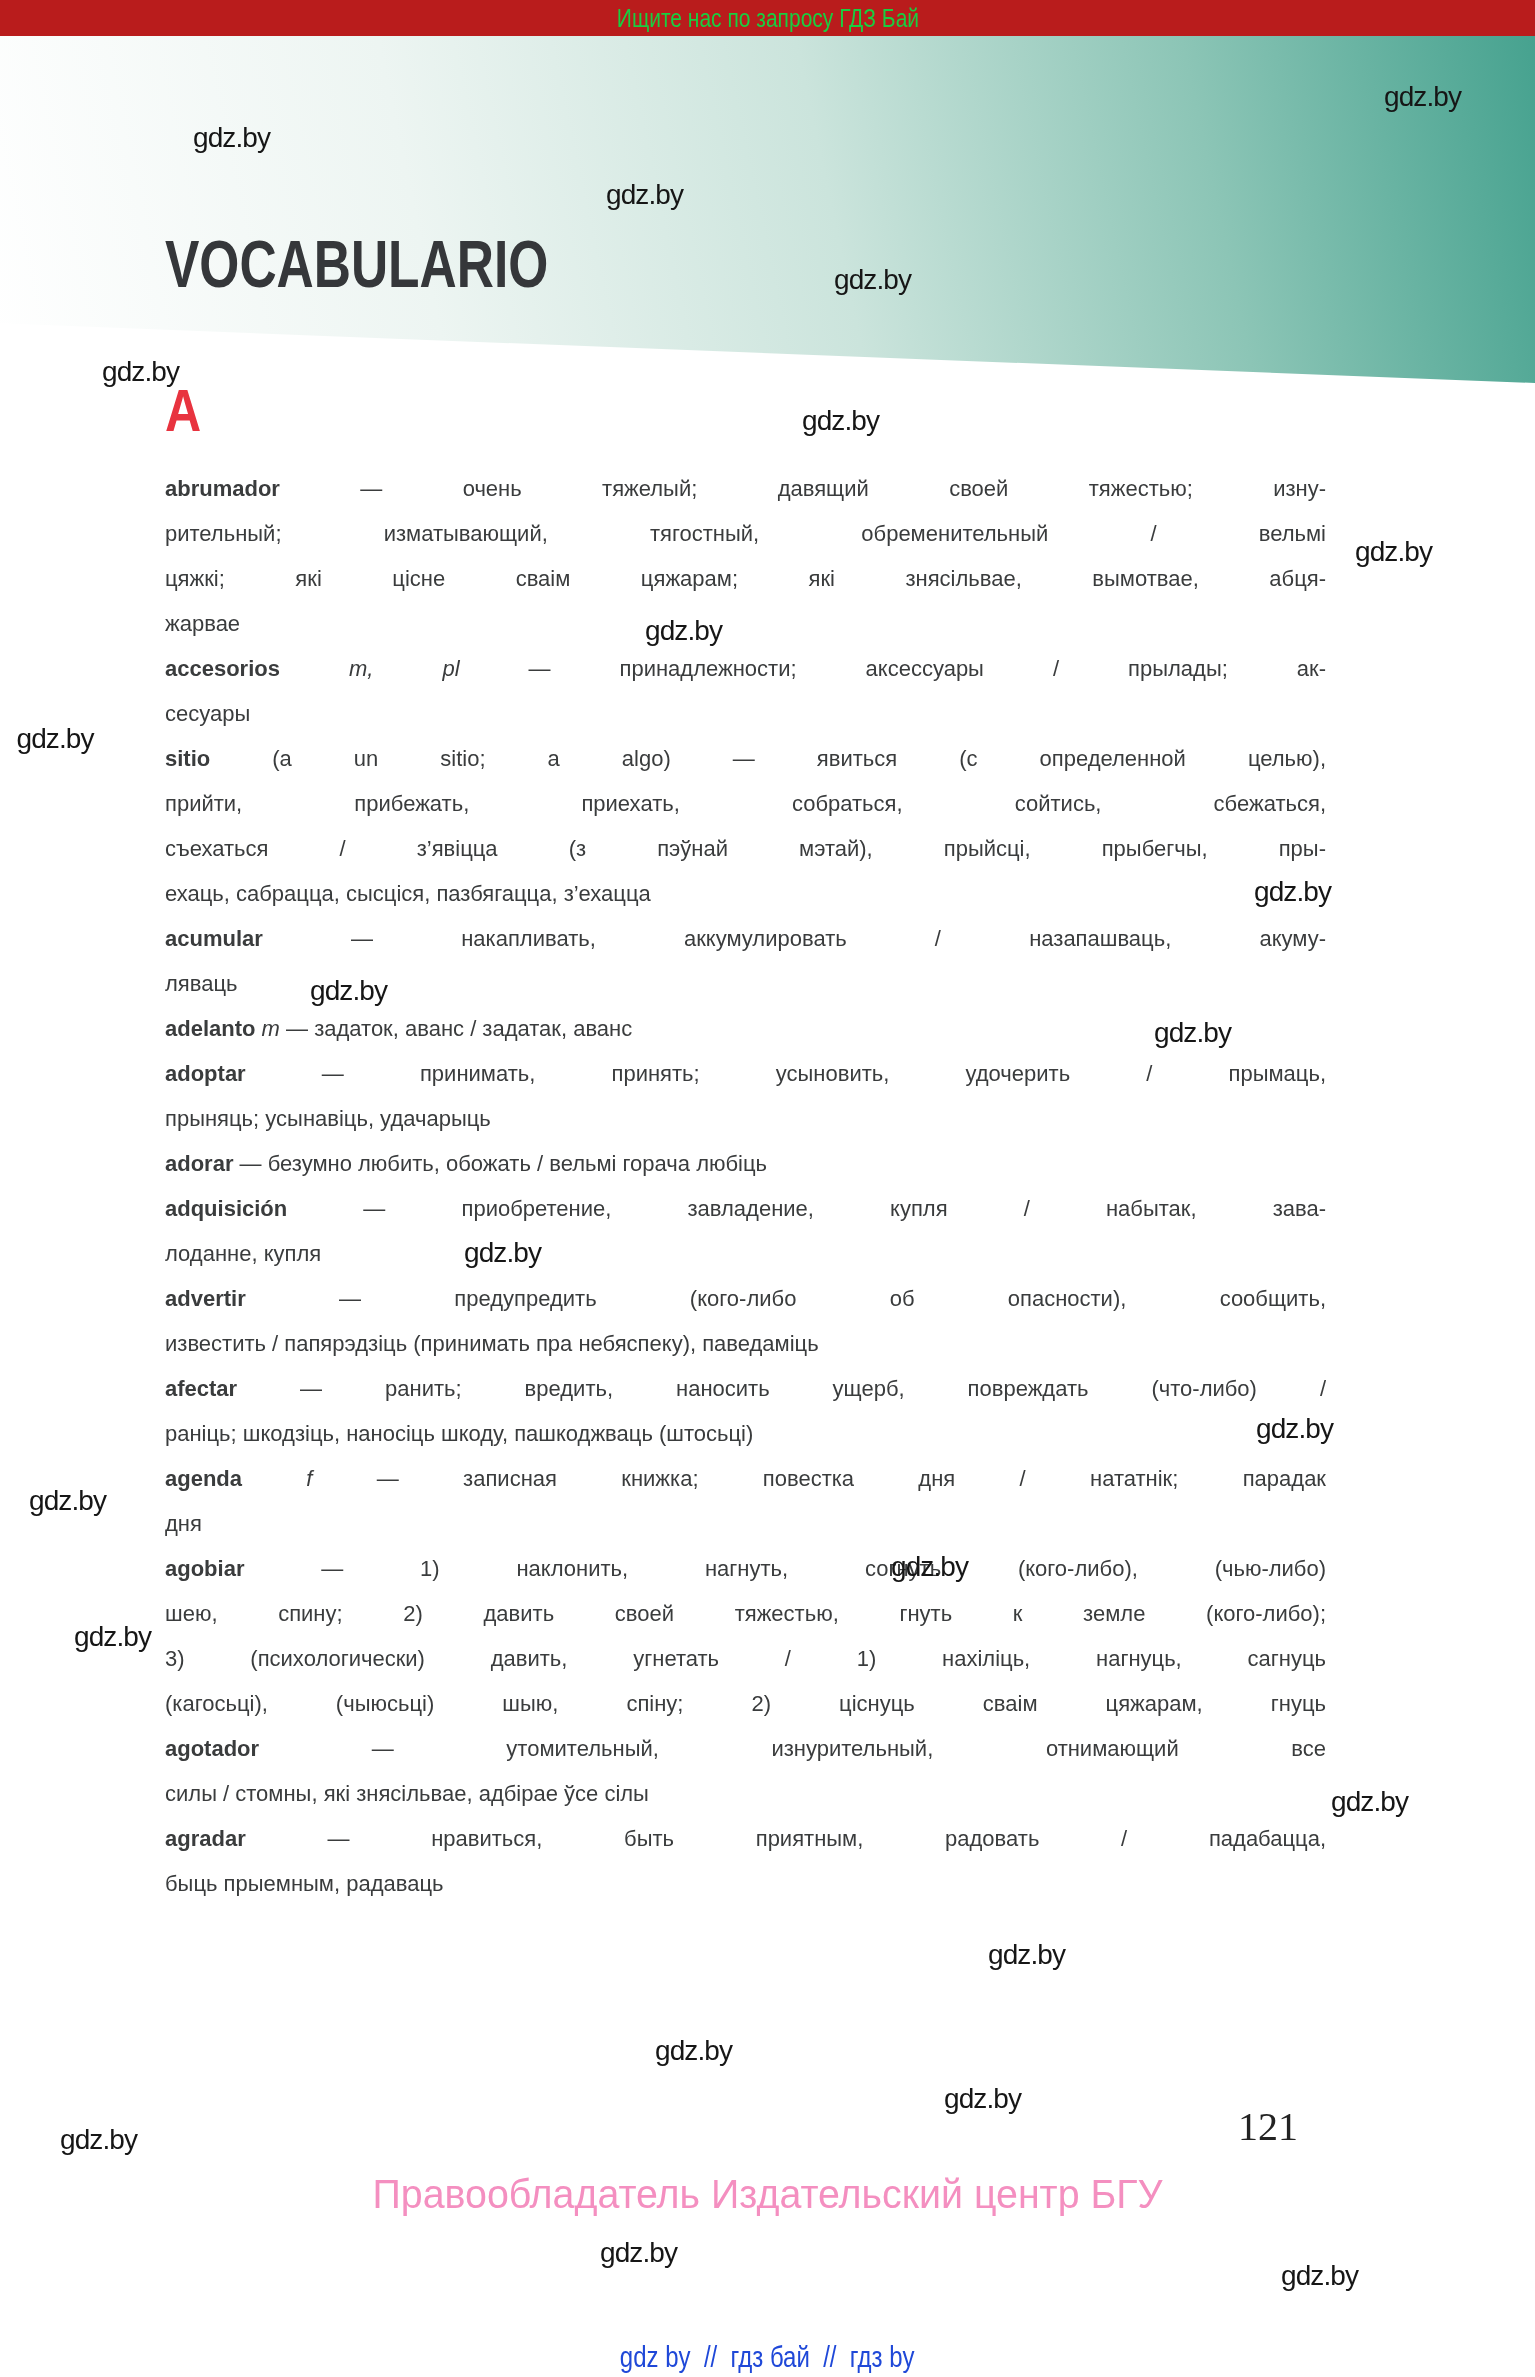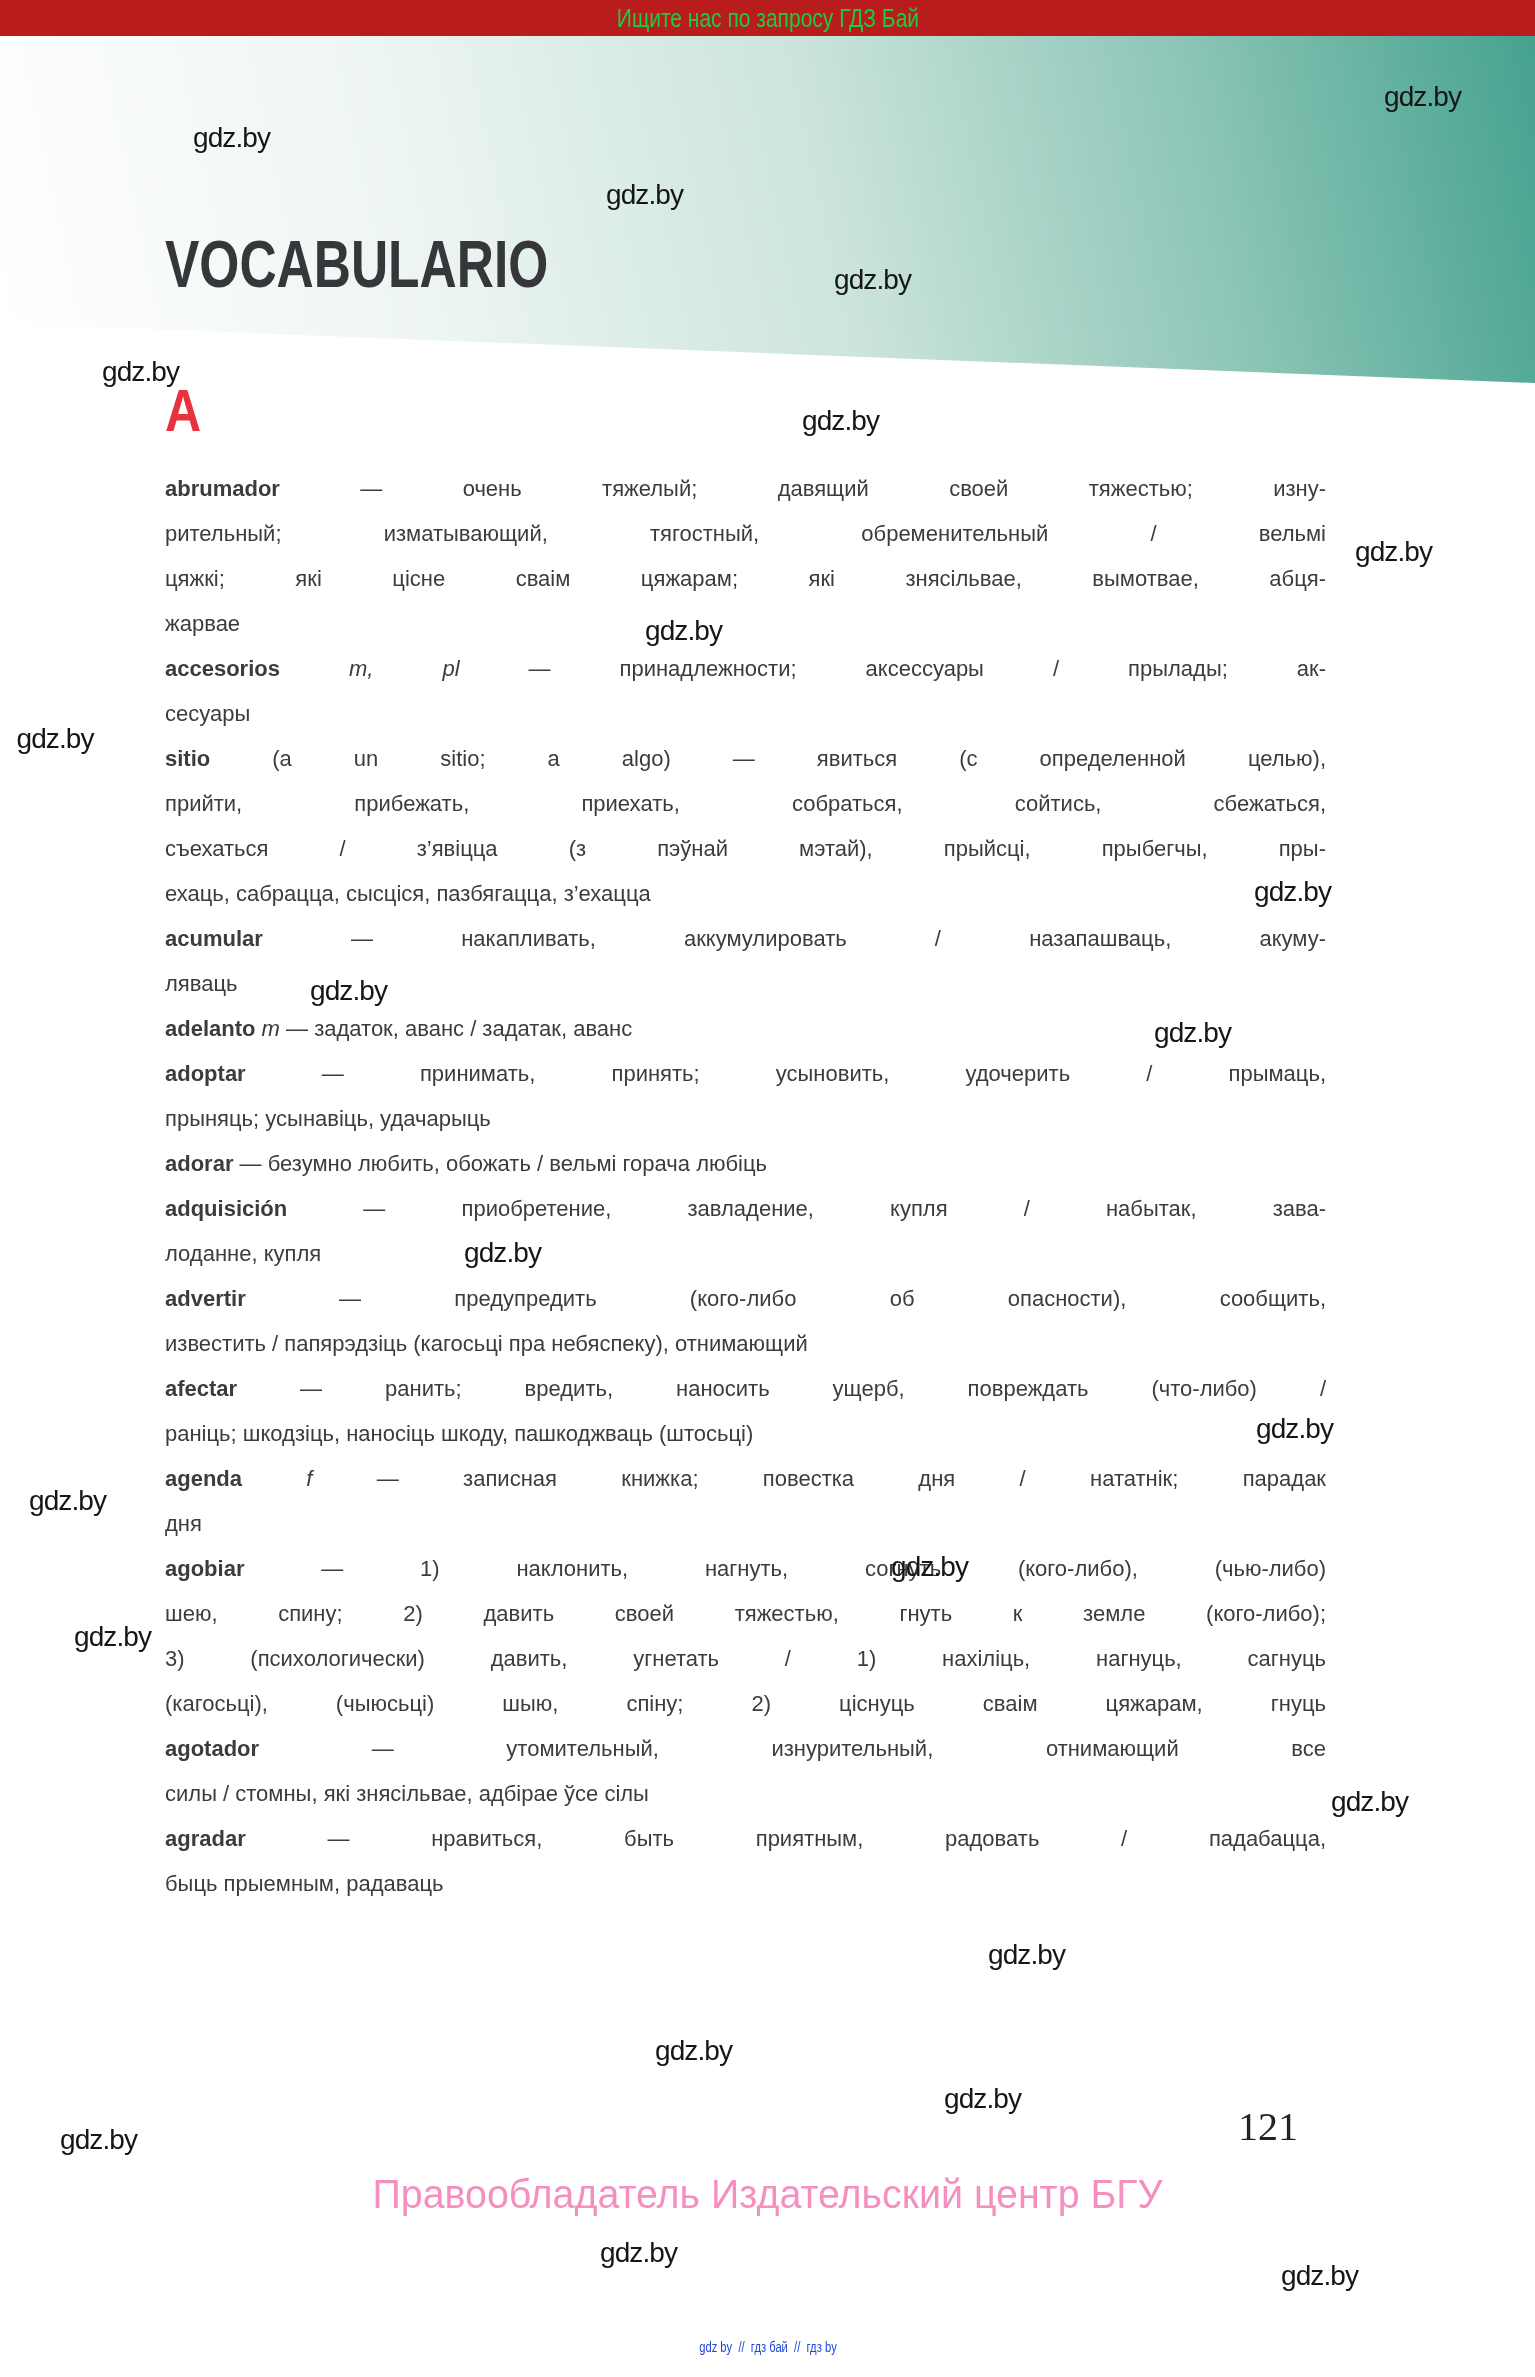--- a/index.html
+++ b/index.html
@@ -40,21 +40,21 @@
     letter-spacing:-0.9px;white-space:nowrap;}
 
   .page-number{position:absolute;left:1238px;top:2105px;z-index:2;color:#232323;
     font-family:"Liberation Serif",serif;font-size:40px;line-height:1.1;}
 
   .copyright{position:absolute;left:0;top:2171px;width:100%;text-align:center;z-index:2;
     color:var(--pink);font-size:41px;line-height:1.15;}
   .copyright-inner{display:inline-block;transform:scaleX(0.96);transform-origin:50% 50%;}
 
   .links{position:absolute;left:0;top:2339px;width:100%;text-align:center;z-index:2;
-    color:var(--blue);font-size:14px;line-height:1.2;}
+    color:var(--blue);font-size:30px;line-height:1.2;}
   .links-inner{display:inline-block;white-space:pre;transform:scaleX(0.8);
     transform-origin:50% 50%;}
 </style>
 </head>
 <body>
 
 <div class="page">
 
   <div class="banner">
     <span class="banner-text">Ищите нас по запросу ГДЗ Бай</span>
@@ -96,21 +96,21 @@
       </div>
       <div class="entry">
         <div class="line"><span class="b">adorar</span><span> — безумно любить, обожать / вельмі горача любіць</span></div>
       </div>
       <div class="entry">
         <div class="line just"><span class="b">adquisición</span><span> — приобретение, завладение, купля / набытак, зава-</span></div>
         <div class="line"><span>лоданне, купля</span></div>
       </div>
       <div class="entry">
         <div class="line just"><span class="b">advertir</span><span> — предупредить (кого-либо об опасности), сообщить,</span></div>
-        <div class="line"><span>известить / папярэдзіць (кагосьці пра небяспеку), отнимающий</span></div>
+        <div class="line"><span>известить / папярэдзіць (принимать пра небяспеку), паведаміць</span></div>
       </div>
       <div class="entry">
         <div class="line just"><span class="b">afectar</span><span> — ранить; вредить, наносить ущерб, повреждать (что-либо) /</span></div>
         <div class="line"><span>раніць; шкодзіць, наносіць шкоду, пашкоджваць (штосьці)</span></div>
       </div>
       <div class="entry">
         <div class="line just"><span class="b">agenda</span><span> </span><span class="i">f</span><span> — записная книжка; повестка дня / нататнік; парадак</span></div>
         <div class="line"><span>дня</span></div>
       </div>
       <div class="entry">

